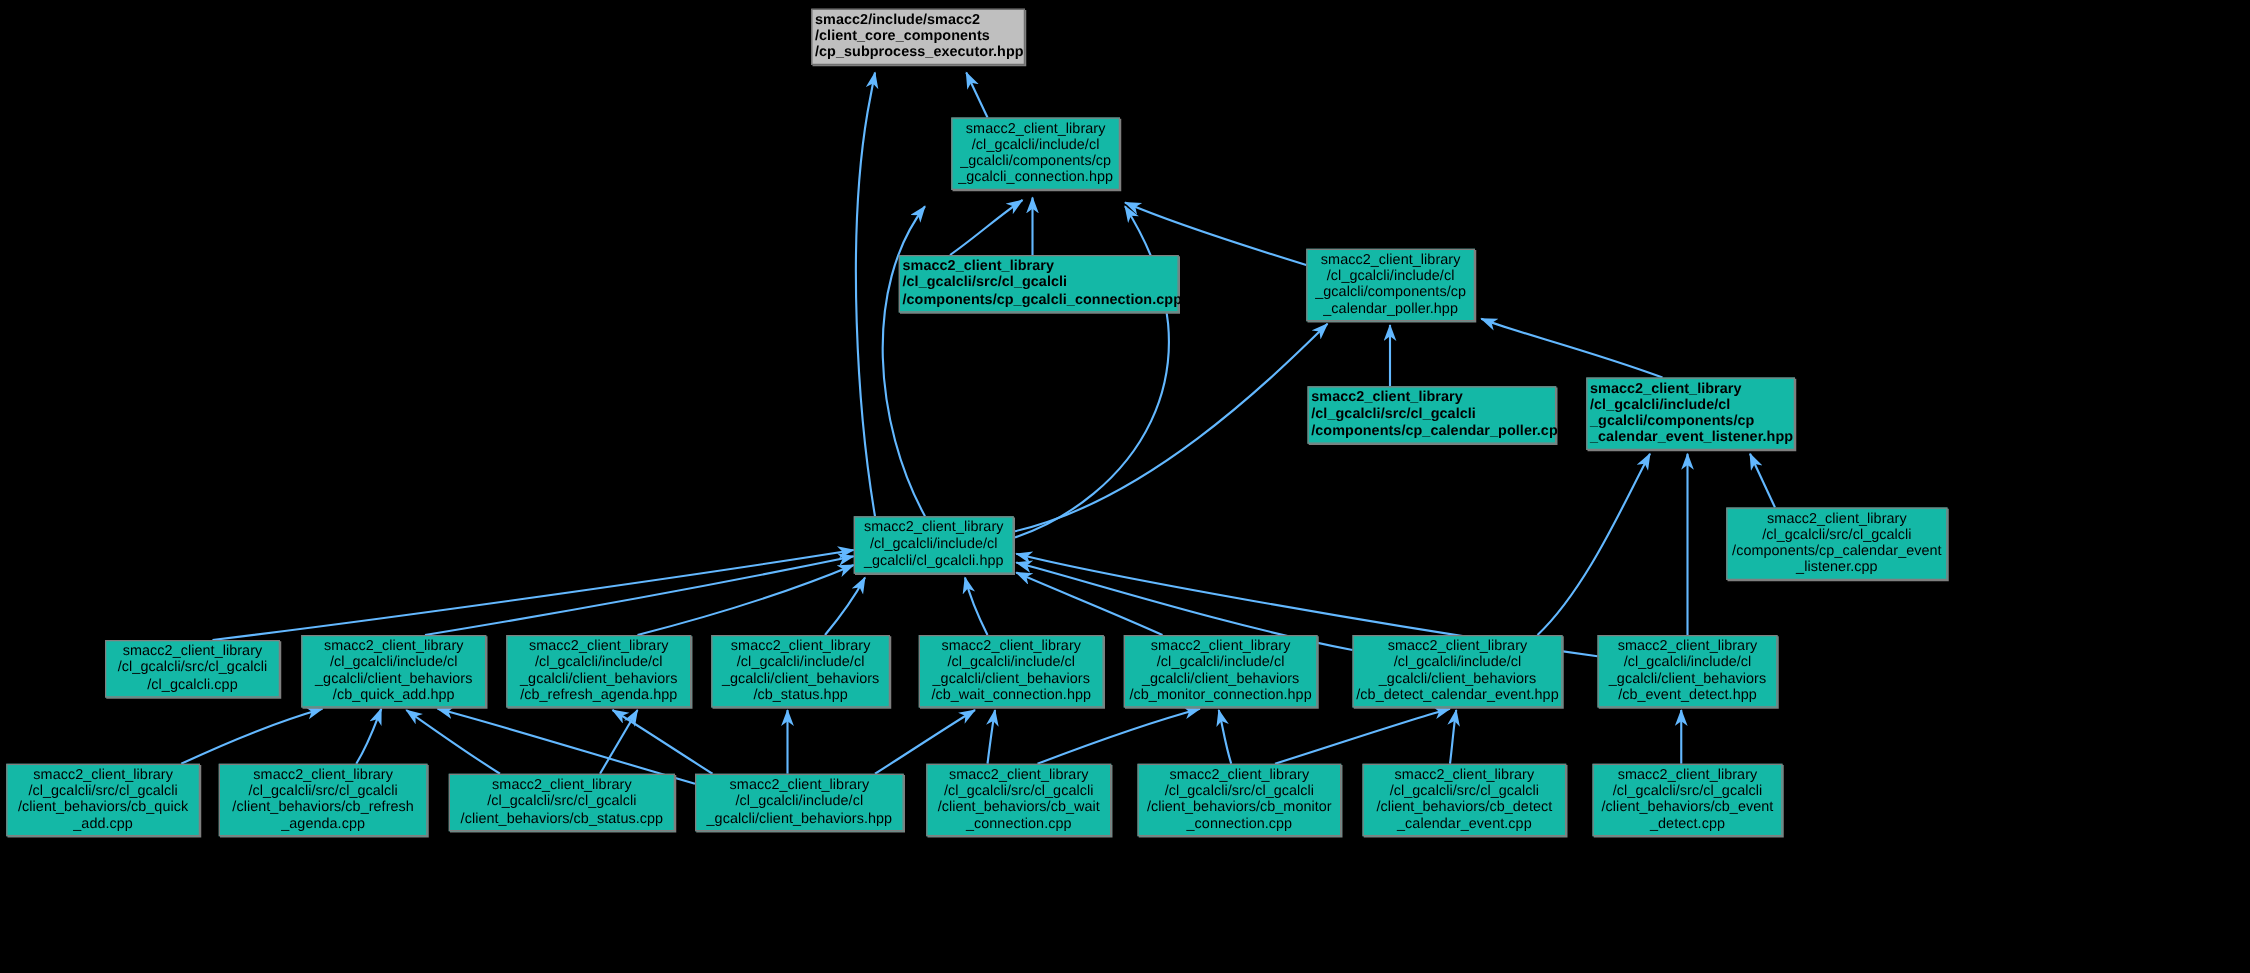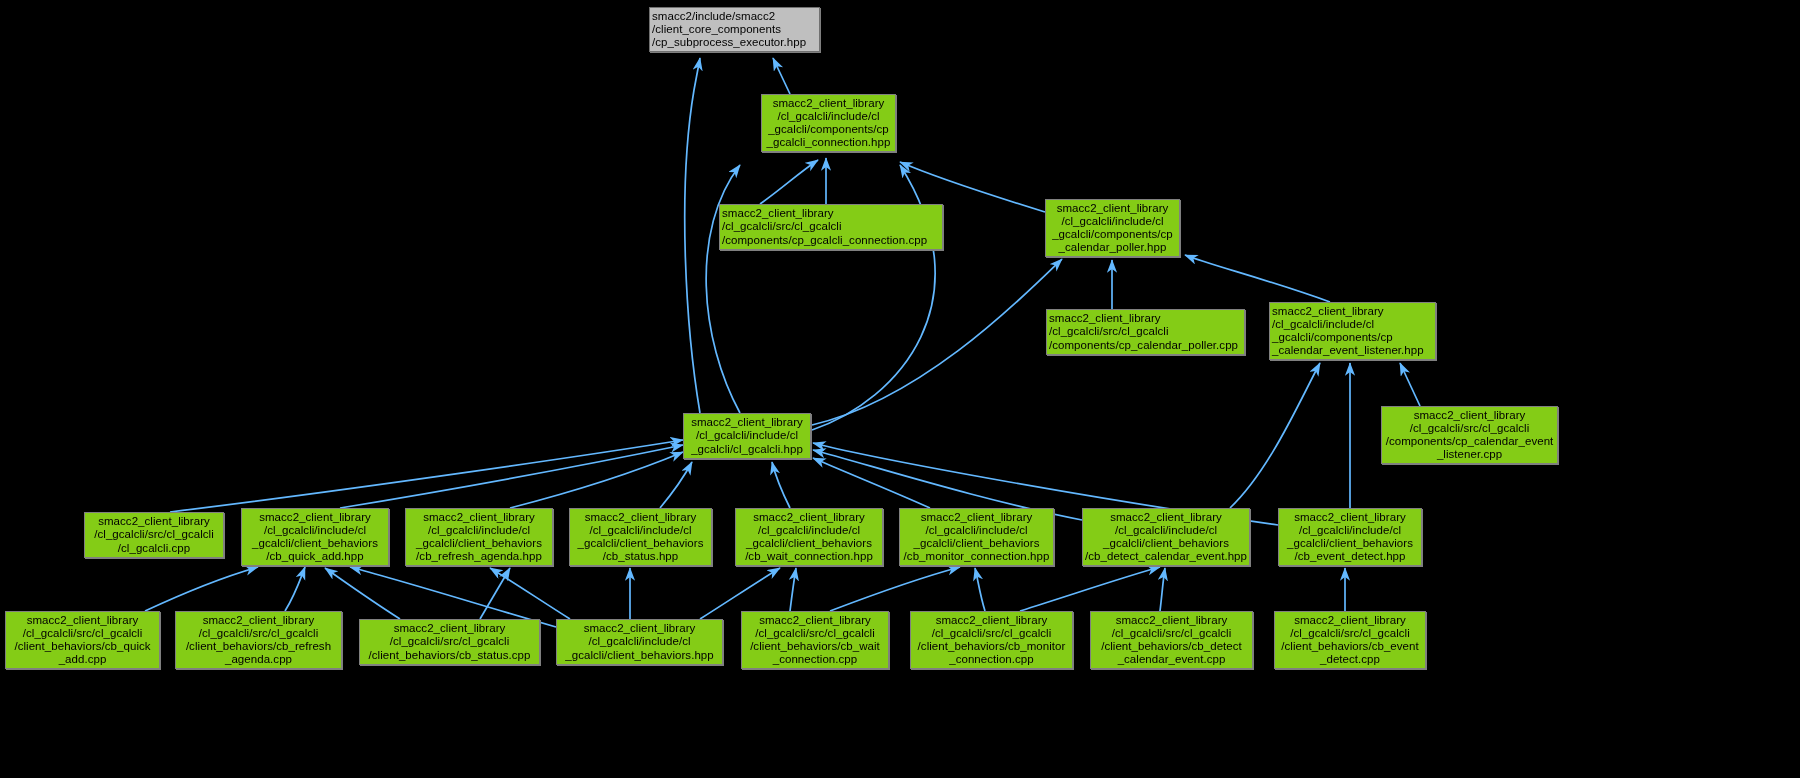--- a/index.html
+++ b/index.html
@@ -1,27 +1,27 @@
 <!DOCTYPE html>
 <html><head>
 <meta charset="utf-8">
 <title>Doxygen include dependency graph</title>
 <style>
   html,body{margin:0;padding:0;background:#000;}
   #graph{position:relative;width:1800px;height:778px;background:#000;overflow:hidden;
          font-family:"Liberation Sans",sans-serif;}
   #edges{position:absolute;left:0;top:0;width:1800px;height:778px;}
-  .node{position:absolute;box-sizing:border-box;background:#84cc16;border:1px solid #808080;
+  .node{position:absolute;box-sizing:border-box;background:#14b8a6;border:1px solid #808080;
         box-shadow:1px 1px 0 0 #7f7f7f;color:#000;text-align:center;
         font-size:11.5px;line-height:13.2px;letter-spacing:0.05px;
         display:flex;flex-direction:column;justify-content:center;align-items:center;
         padding:1px 2px;white-space:pre;}
   .node.root{background:#bfbfbf;border-color:#707070;}
   .node span{display:block;width:100%;}
-  .node.left span{text-align:left;}
+  .node.left span{text-align:left;font-weight:bold;}
 </style>
 </head>
 <body>
 
 <div id="graph">
   <svg id="edges" viewBox="0 0 1800 778" xmlns="http://www.w3.org/2000/svg">
     <defs>
       <marker id="arrow" markerWidth="9" markerHeight="9" refX="7.5" refY="3" orient="auto" markerUnits="strokeWidth">
         <path d="M0,0 L8,3 L0,6 L2.2,3 z" fill="#63b8ff"></path>
       </marker>

